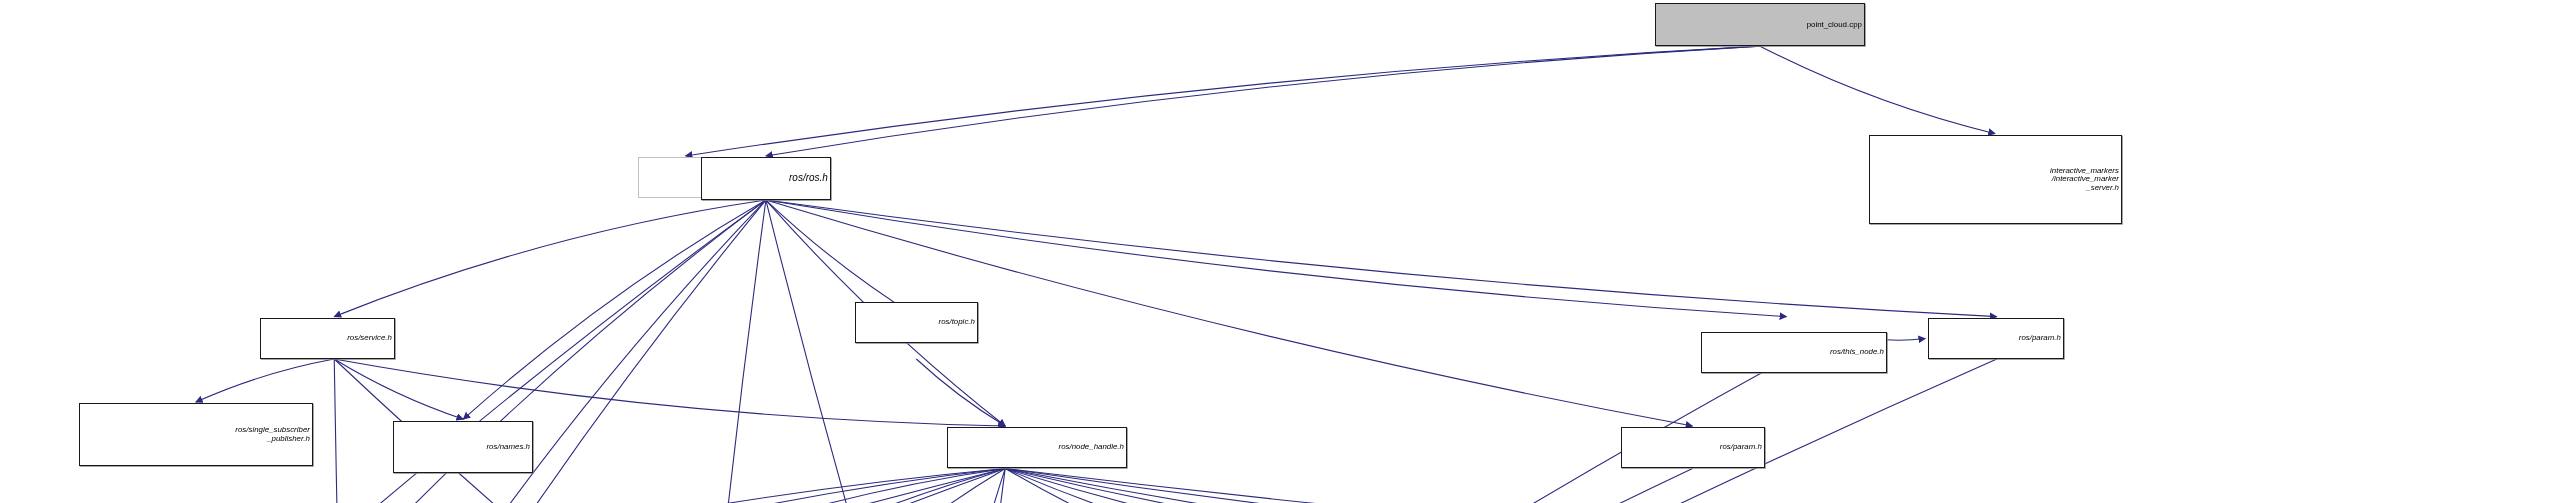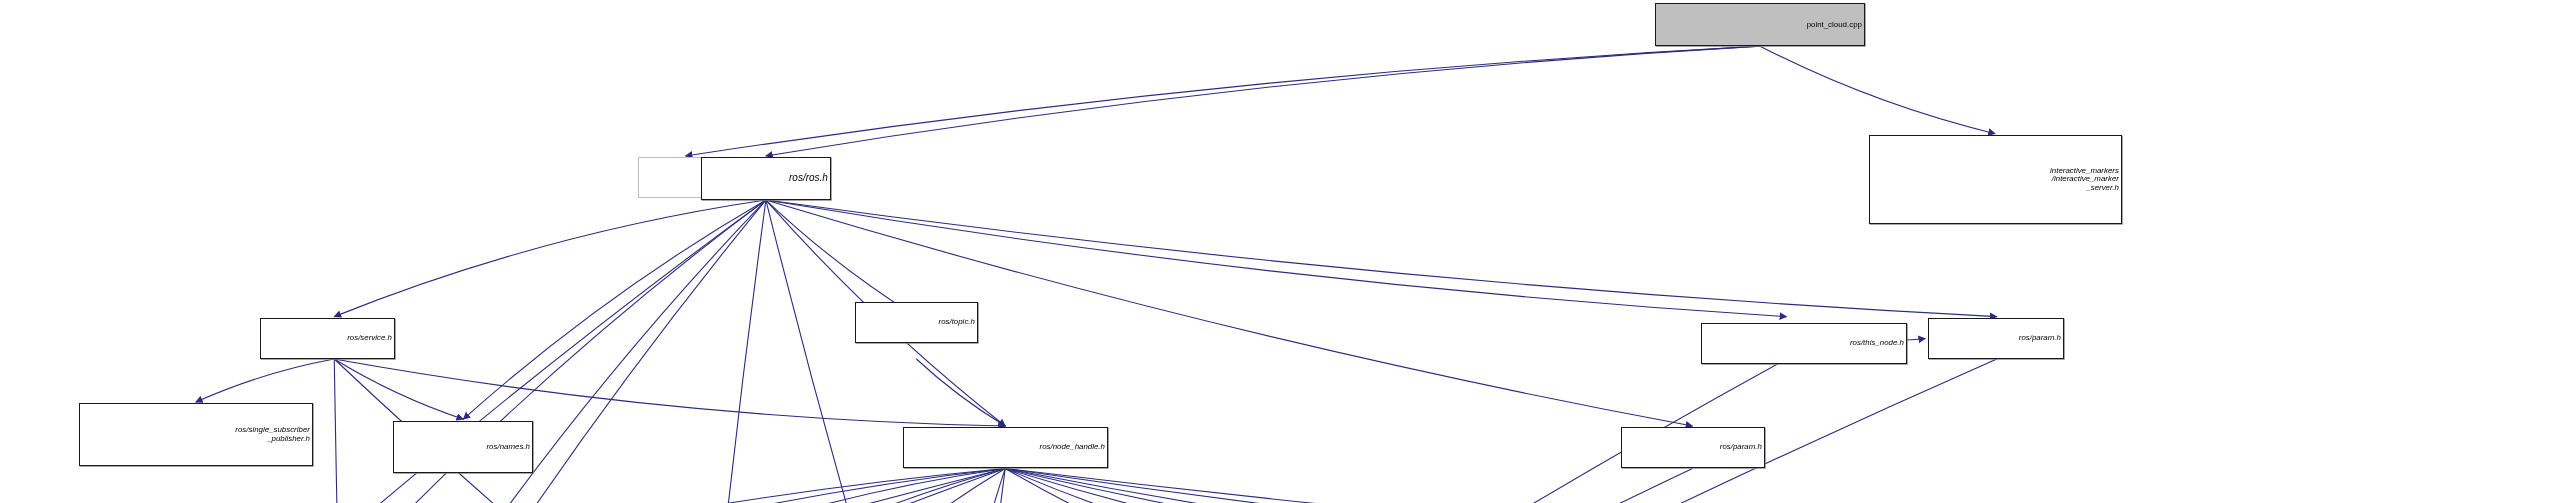--- a/index.html
+++ b/index.html
@@ -125,22 +125,22 @@
   </svg>
   <div id="nodes">
       <div class="node n-root" style="left: 1655px; top: 3.4px; width: 210px; height: 43px; font-size: 7.9px;"><span class="lbl">point_cloud.cpp</span></div>
       <div class="node n-light" style="left: 638px; top: 157px; width: 96px; height: 41px; font-size: 7.9px;"><span class="lbl">math.h</span></div>
       <div class="node n-normal" style="left: 701px; top: 157px; width: 130px; height: 43px; font-size: 10px;"><span class="lbl">ros/ros.h</span></div>
       <div class="node n-normal" style="left: 1869px; top: 135px; width: 253px; height: 89px; font-size: 7.9px;"><span class="lbl">interactive_markers
 /interactive_marker
 _server.h</span></div>
       <div class="node n-normal" style="left: 260px; top: 318px; width: 135px; height: 41px; font-size: 7.9px;"><span class="lbl">ros/service.h</span></div>
       <div class="node n-normal" style="left: 855px; top: 302px; width: 123px; height: 41px; font-size: 7.9px;"><span class="lbl">ros/topic.h</span></div>
-      <div class="node n-normal" style="left: 1701px; top: 323px; width: 206px; height: 41px; font-size: 7.9px;"><span class="lbl">ros/this_node.h</span></div>
+      <div class="node n-normal" style="left: 1701px; top: 332px; width: 186px; height: 41px; font-size: 7.9px;"><span class="lbl">ros/this_node.h</span></div>
       <div class="node n-normal" style="left: 1928px; top: 318px; width: 136px; height: 41px; font-size: 7.9px;"><span class="lbl">ros/param.h</span></div>
       <div class="node n-normal" style="left: 79px; top: 403px; width: 234px; height: 63px; font-size: 7.9px;"><span class="lbl">ros/single_subscriber
 _publisher.h</span></div>
       <div class="node n-normal" style="left: 393px; top: 421px; width: 140px; height: 52px; font-size: 7.9px;"><span class="lbl">ros/names.h</span></div>
-      <div class="node n-normal" style="left: 903px; top: 427px; width: 205px; height: 41px; font-size: 7.9px;"><span class="lbl">ros/node_handle.h</span></div>
+      <div class="node n-normal" style="left: 947px; top: 427px; width: 180px; height: 41px; font-size: 7.9px;"><span class="lbl">ros/node_handle.h</span></div>
       <div class="node n-normal" style="left: 1621px; top: 427px; width: 144px; height: 41px; font-size: 7.9px;"><span class="lbl">ros/param.h</span></div>
     </div>
 </div>
 
 
 </body></html>

